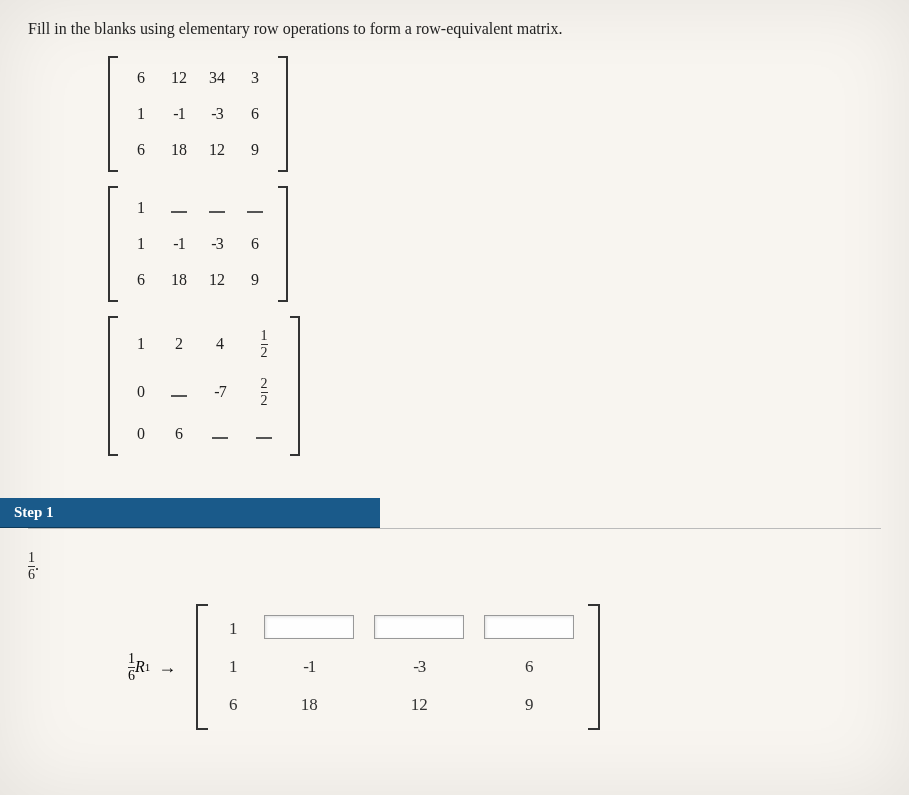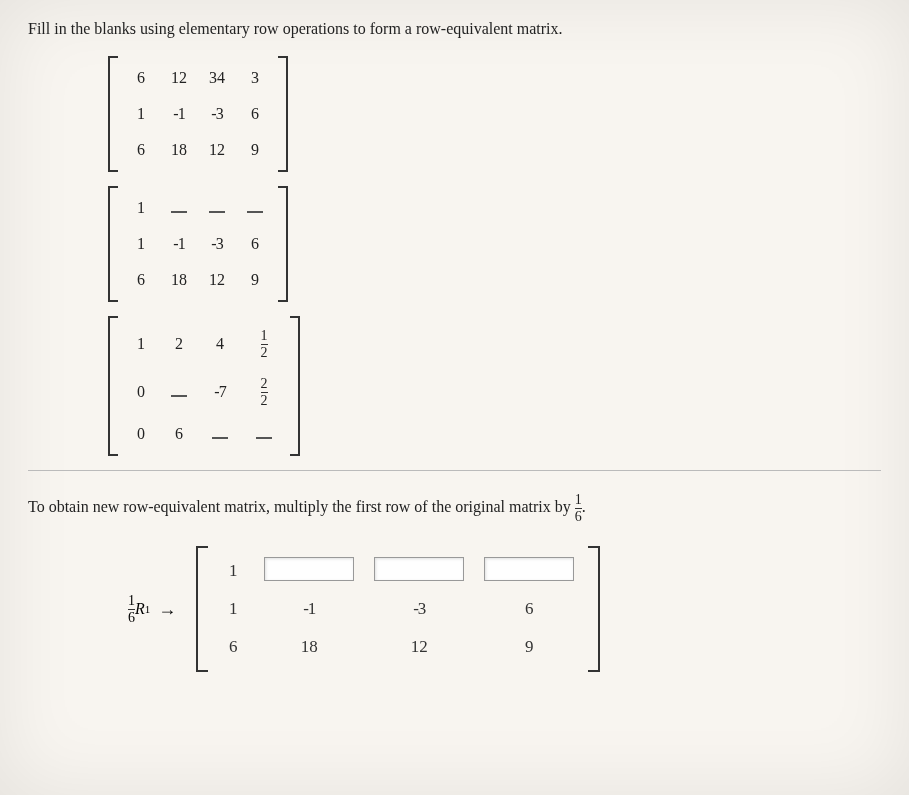--- a/index.html
+++ b/index.html
@@ -217,24 +217,24 @@
     <div class="mrow">
       <div class="mcell">0</div>
       <div class="mcell">6</div>
       <div class="mcell wide"><span class="blank-cell"></span></div>
       <div class="mcell wide"><span class="blank-cell"></span></div>
     </div>
   </div>
 
 </div>
 
+<div class="step-bar">Step 1</div>
 
 <div class="step-body">
   <div class="step-text">
-    <span>To obtain new row-equivalent matrix, multiply the first row of the original matrix by </span>
     <span class="frac">
       <span class="num">1</span>
       <span class="den">6</span>
     </span><span>.</span>
   </div>
 
   <div class="eq-row">
     <div class="row-op">
       <span class="frac">
         <span class="num">1</span>

